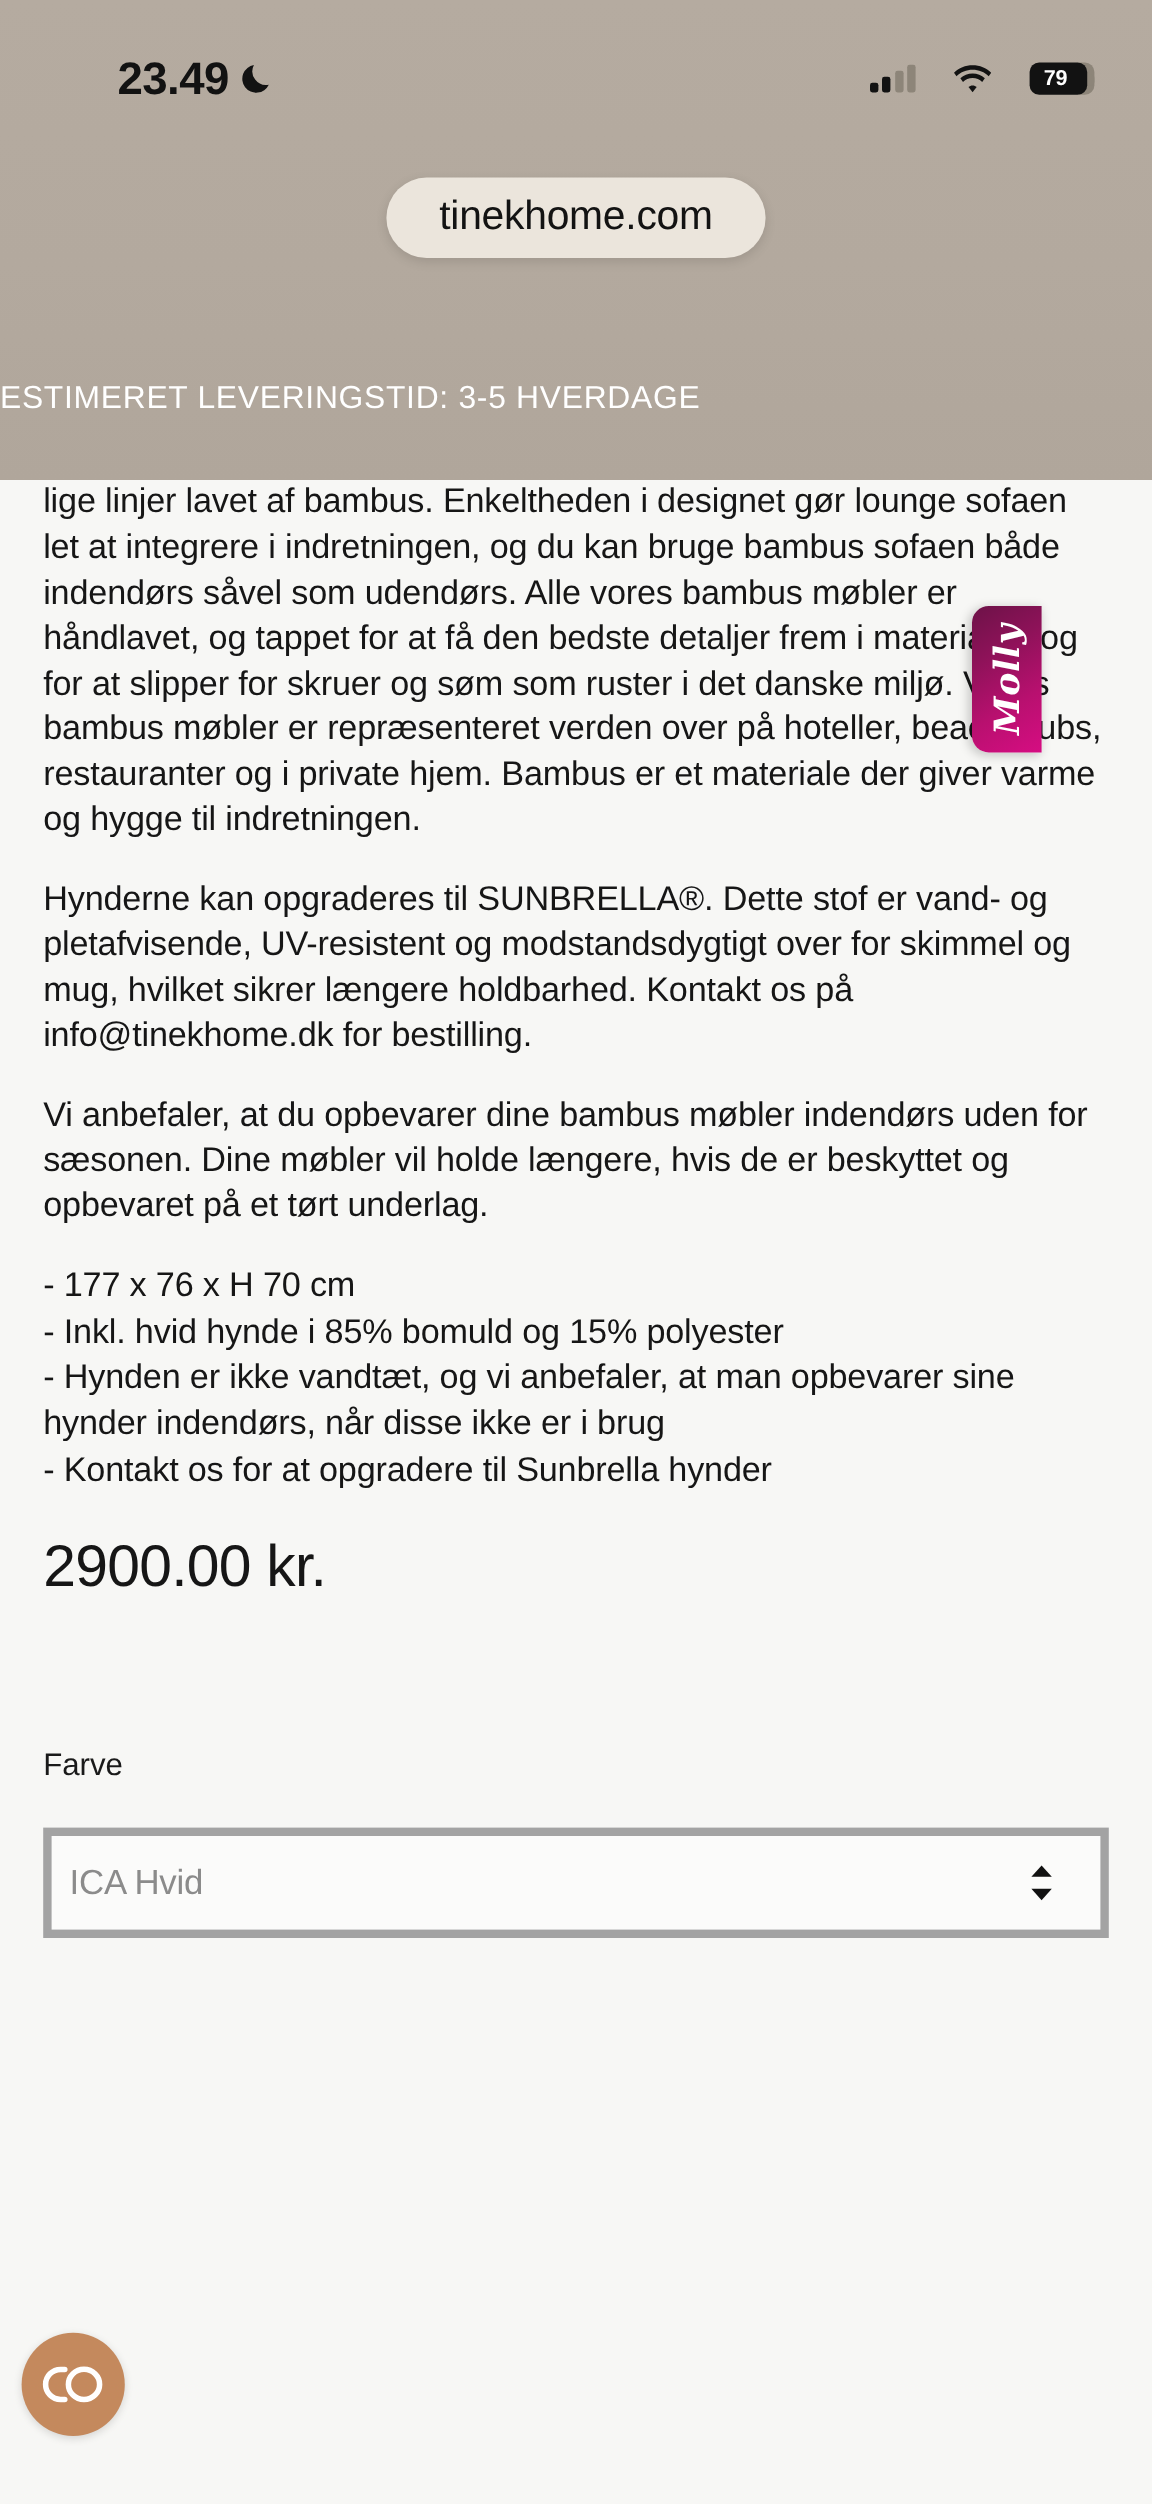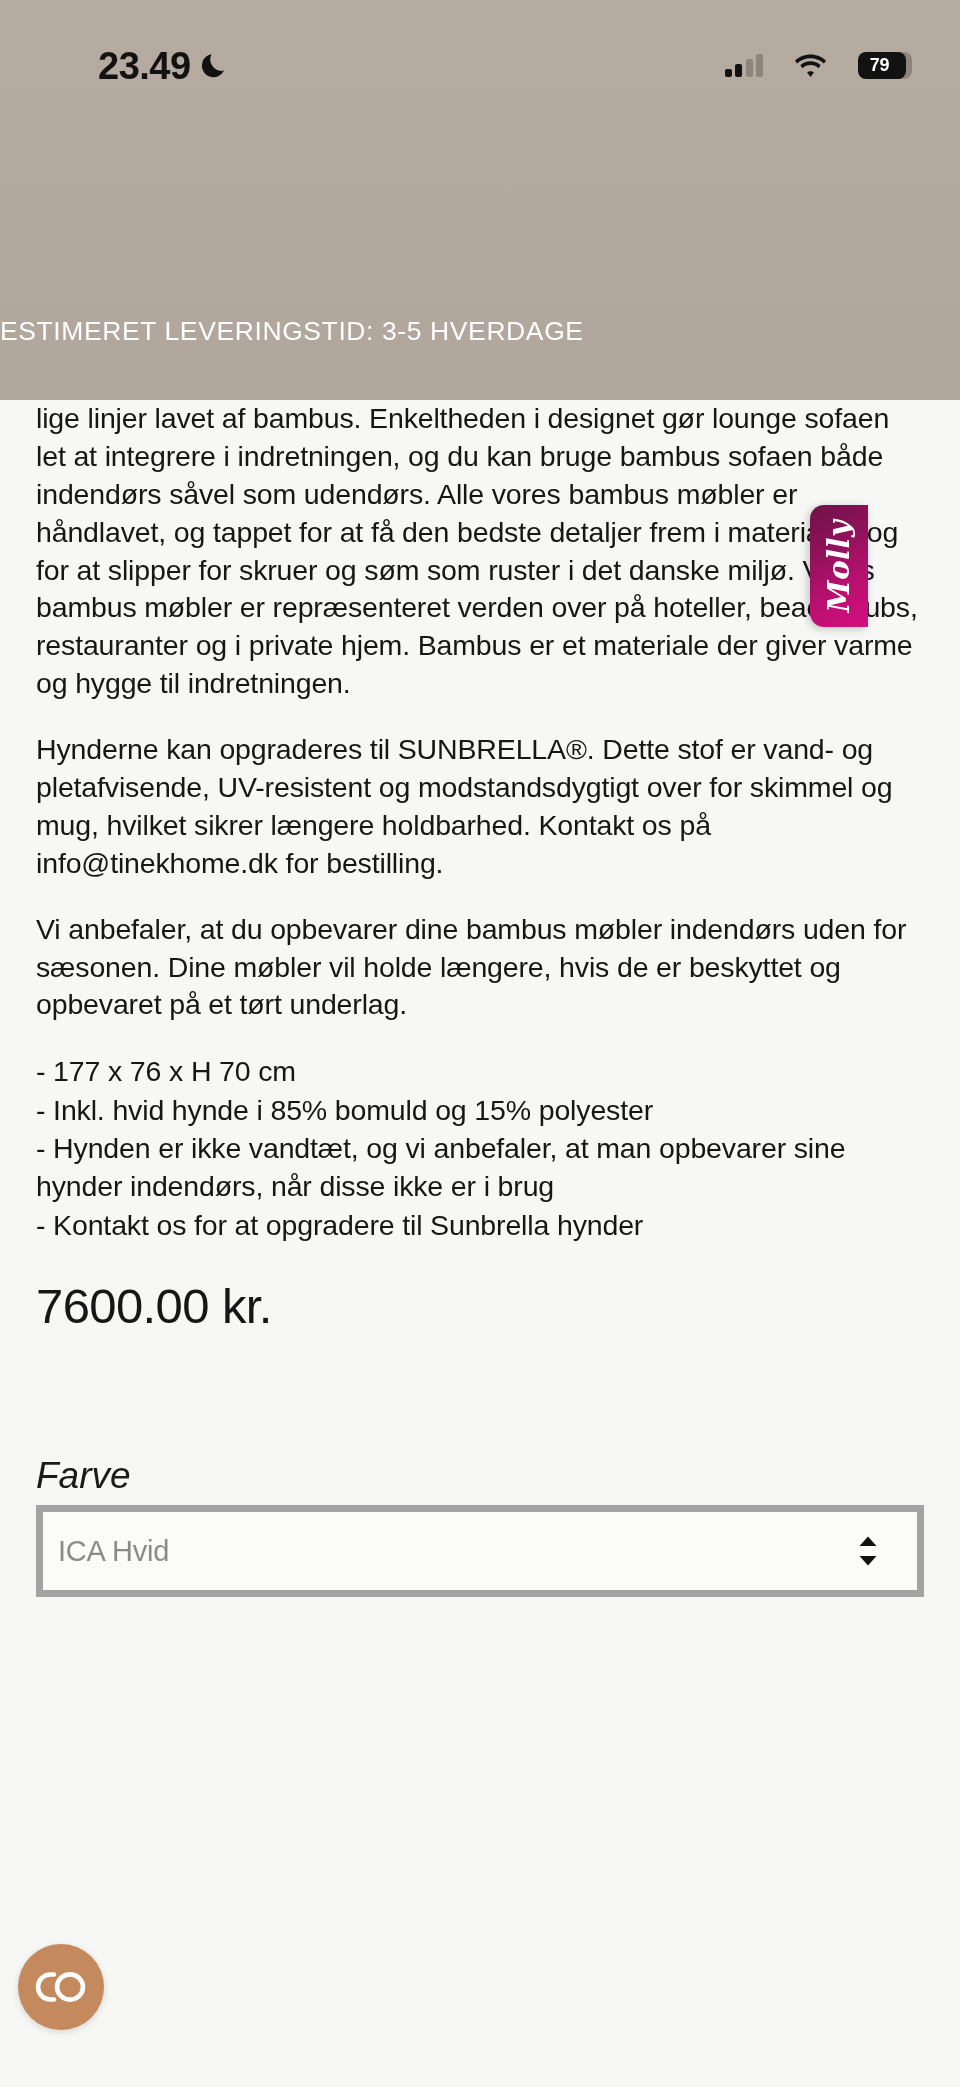--- a/index.html
+++ b/index.html
@@ -118,21 +118,21 @@
     font-size:49px;
     color:#161616;
     margin-top:34px;
     letter-spacing:-0.6px;
     font-weight:400;
   }
 
   
   .variant { position:absolute; left:36px; top:1455px; width:888px; }
   .variant .lbl {
-    font-size:37px; color:#1a1a1a; margin-bottom:16px; height:34px;font-style:italic;
+    font-size:26px; color:#1a1a1a; margin-bottom:34px; height:34px;
   }
   .selectbox {
     position:relative;
     width:888px; height:92px;
     border:7px solid #a3a3a3;
     background:#fbfbfa;
     display:flex; align-items:center;
     padding:0 15px;
   }
   .selectbox .val {
@@ -210,40 +210,43 @@
         <span class="battery">
           <span class="fill"></span>
           <span class="body">
             <span class="pct">79</span>
           </span>
           <span class="cap"></span>
         </span>
       </div>
     </div>
 
+    <div class="urlbar-wrap">
+      <div class="urlpill">tinekhome.com</div>
+    </div>
 
     <div class="announce">ESTIMERET LEVERINGSTID: 3-5 HVERDAGE</div>
   </div>
 
   <div class="page">
 
     <div class="desc">
       <p>lige linjer lavet af bambus. Enkeltheden i designet gør lounge sofaen let at integrere i indretningen, og du kan bruge bambus sofaen både indendørs såvel som udendørs. Alle vores bambus møbler er håndlavet, og tappet for at få den bedste detaljer frem i materialet, og for at slipper for skruer og søm som ruster i det danske miljø. Vores bambus møbler er repræsenteret verden over på hoteller, beach clubs, restauranter og i private hjem. Bambus er et materiale der giver varme og hygge til indretningen.</p>
       <p>Hynderne kan opgraderes til SUNBRELLA®. Dette stof er vand- og pletafvisende, UV-resistent og modstandsdygtigt over for skimmel og mug, hvilket sikrer længere holdbarhed. Kontakt os på info@tinekhome.dk for bestilling.</p>
       <p>Vi anbefaler, at du opbevarer dine bambus møbler indendørs uden for sæsonen. Dine møbler vil holde længere, hvis de er beskyttet og opbevaret på et tørt underlag.</p>
     </div>
 
     <div class="speclist">
       <div>- 177 x 76 x H 70 cm</div>
       <div>- Inkl. hvid hynde i 85% bomuld og 15% polyester</div>
       <div>- Hynden er ikke vandtæt, og vi anbefaler, at man opbevarer sine hynder indendørs, når disse ikke er i brug</div>
       <div>- Kontakt os for at opgradere til Sunbrella hynder</div>
     </div>
 
-    <div class="price">7600.00 kr.</div>
+    <div class="price">2900.00 kr.</div>
   </div>
 
   <div class="variant">
     <div class="lbl">Farve</div>
     <div class="selectbox">
       <span class="val">ICA Hvid</span>
       <span class="chev">
         <svg width="22" height="34" viewBox="0 0 22 34">
           <path d="M11 2.5 19.5 12h-17z" fill="#111"></path>
           <path d="M11 31.5 19.5 22h-17z" fill="#111"></path>

